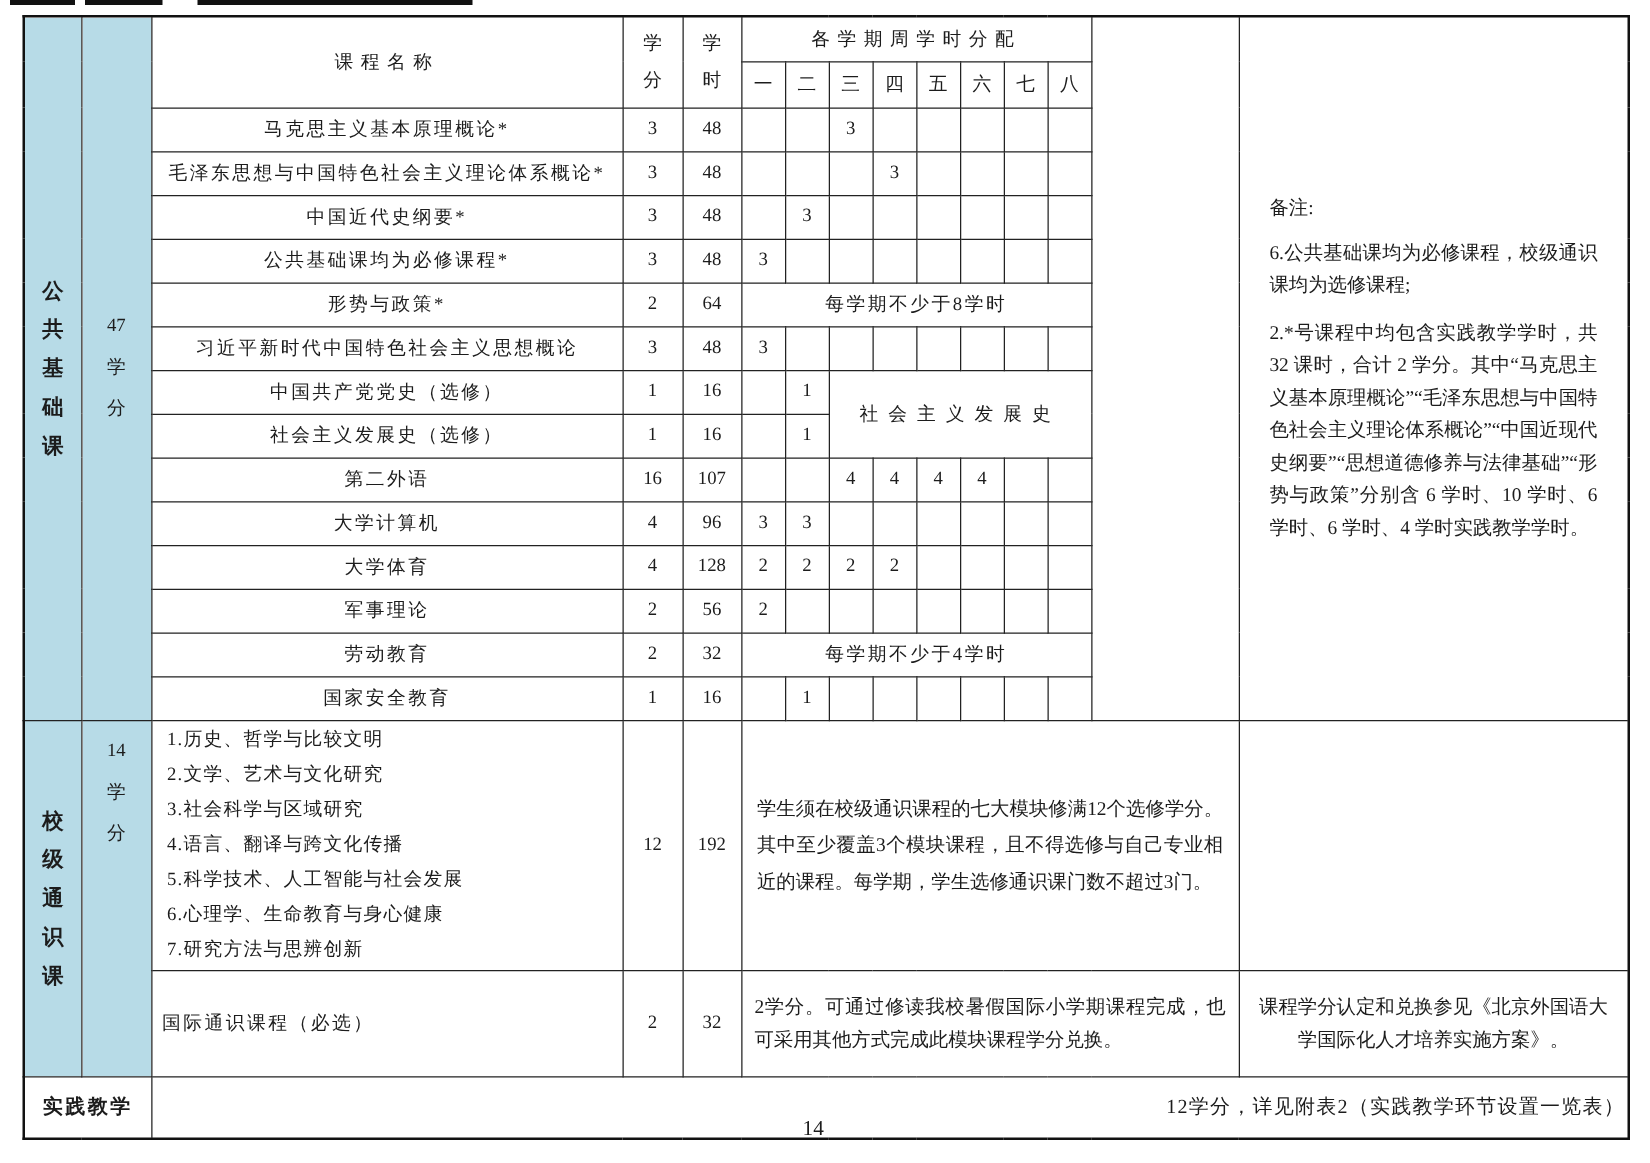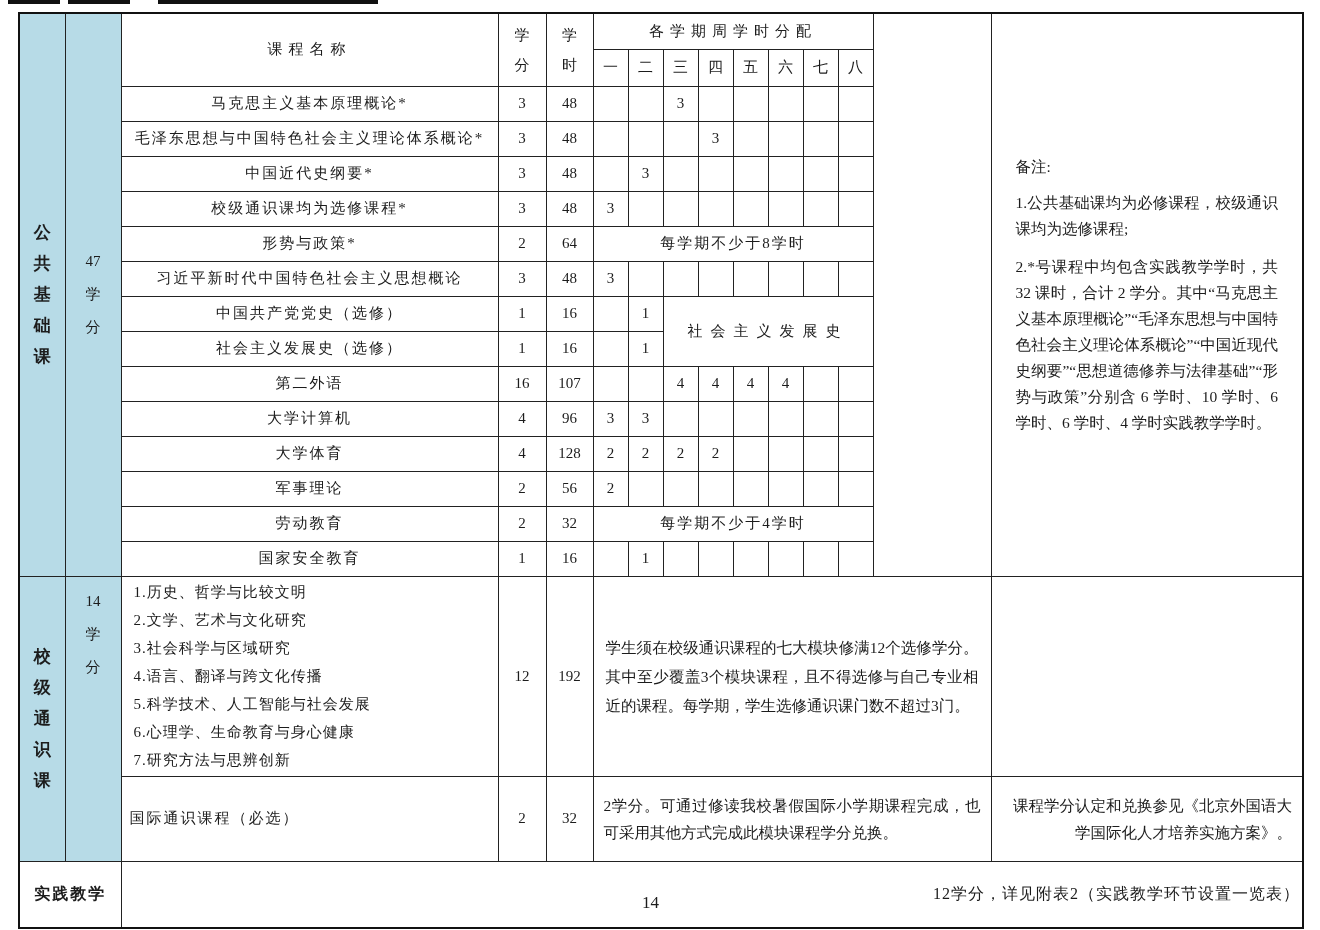--- a/index.html
+++ b/index.html
@@ -20,38 +20,38 @@
   }
   td{
     border:1px solid #222;text-align:center;vertical-align:middle;
     font-size:15px;padding:0 2px;overflow:hidden;
   }
   tr.h1{height:36px;}
   tr.h2{height:37px;}
   tr.cr{height:35px;}
   tr.g1{height:200px;}
   tr.g2{height:85px;}
-  tr.pr{height:67px;margin-top:24px;}
+  tr.pr{height:50px;margin-top:24px;}
 
   .blue{background:#b7dbe7;}
   .cat{font-weight:bold;font-size:17px;line-height:31px;white-space:pre-line;}
   .credv{font-size:15px;line-height:33px;white-space:pre-line;}
   .vtop{vertical-align:top;padding-top:8px;}
   .hdr{letter-spacing:6px;}
   .stack2{white-space:pre-line;line-height:30px;letter-spacing:0;}
   .cname{letter-spacing:2px;}
   .modules{white-space:pre-line;text-align:left;line-height:28px;padding-left:12px;letter-spacing:1px;}
   .leftcell{text-align:left;padding-left:8px;letter-spacing:2px;}
   .noteJ{text-align:justify;padding:6px 12px;line-height:29px;font-size:15.5px;}
   .noteJ2{text-align:justify;padding:6px 10px;line-height:27px;font-size:15.5px;}
   .remarks{text-align:left;padding:8px 24px;font-size:15.5px;vertical-align:middle;}
   .remarks .ttl{margin:0 0 10px 0;line-height:26px;}
   .remarks p{margin:0 0 12px 0;line-height:26px;text-align:justify;}
   .remarks p:last-child{margin-bottom:0;}
-  .remark2{text-align:right;padding:4px 10px;font-size:15.5px;line-height:27px;}
+  .remark2{text-align:center;padding:4px 10px;font-size:15.5px;line-height:27px;}
   .choice{letter-spacing:8px;}
   .spantxt{letter-spacing:2px;}
   .practice-label{font-weight:bold;font-size:16px;letter-spacing:2px;}
   .practice-note{text-align:right;padding-left:12px;font-size:16px;letter-spacing:1px;}
   .pagenum{position:absolute;left:642px;top:893px;font-size:17px;}
 </style>
 </head>
 <body>
 
 <div class="tick" id="tick1"></div>
@@ -89,21 +89,21 @@
 分</td>
     <td class="hdr" rowspan="2">课程名称</td>
     <td class="stack2" rowspan="2">学
 分</td>
     <td class="stack2" rowspan="2">学
 时</td>
     <td class="hdr" colspan="8">各学期周学时分配</td>
     <td rowspan="16"></td>
     <td class="remarks" rowspan="16">
       <div class="ttl">备注:</div>
-      <p>1.公共基础课均为必修课程，校级通识课均为选修课程;</p>
+      <p>6.公共基础课均为必修课程，校级通识课均为选修课程;</p>
       <p>2.*号课程中均包含实践教学学时，共 32 课时，合计 2 学分。其中“马克思主义基本原理概论”“毛泽东思想与中国特色社会主义理论体系概论”“中国近现代史纲要”“思想道德修养与法律基础”“形势与政策”分别含 6 学时、10 学时、6 学时、6 学时、4 学时实践教学学时。</p>
     </td>
   </tr>
 
   <tr class="h2">
     <td>一</td>
     <td>二</td>
     <td>三</td>
     <td>四</td>
     <td>五</td>
@@ -148,21 +148,21 @@
     <td>3</td>
     <td></td>
     <td></td>
     <td></td>
     <td></td>
     <td></td>
     <td></td>
   </tr>
 
   <tr class="cr">
-    <td class="cname">校级通识课均为选修课程*</td>
+    <td class="cname">公共基础课均为必修课程*</td>
     <td>3</td>
     <td>48</td>
     <td>3</td>
     <td></td>
     <td></td>
     <td></td>
     <td></td>
     <td></td>
     <td></td>
     <td></td>

